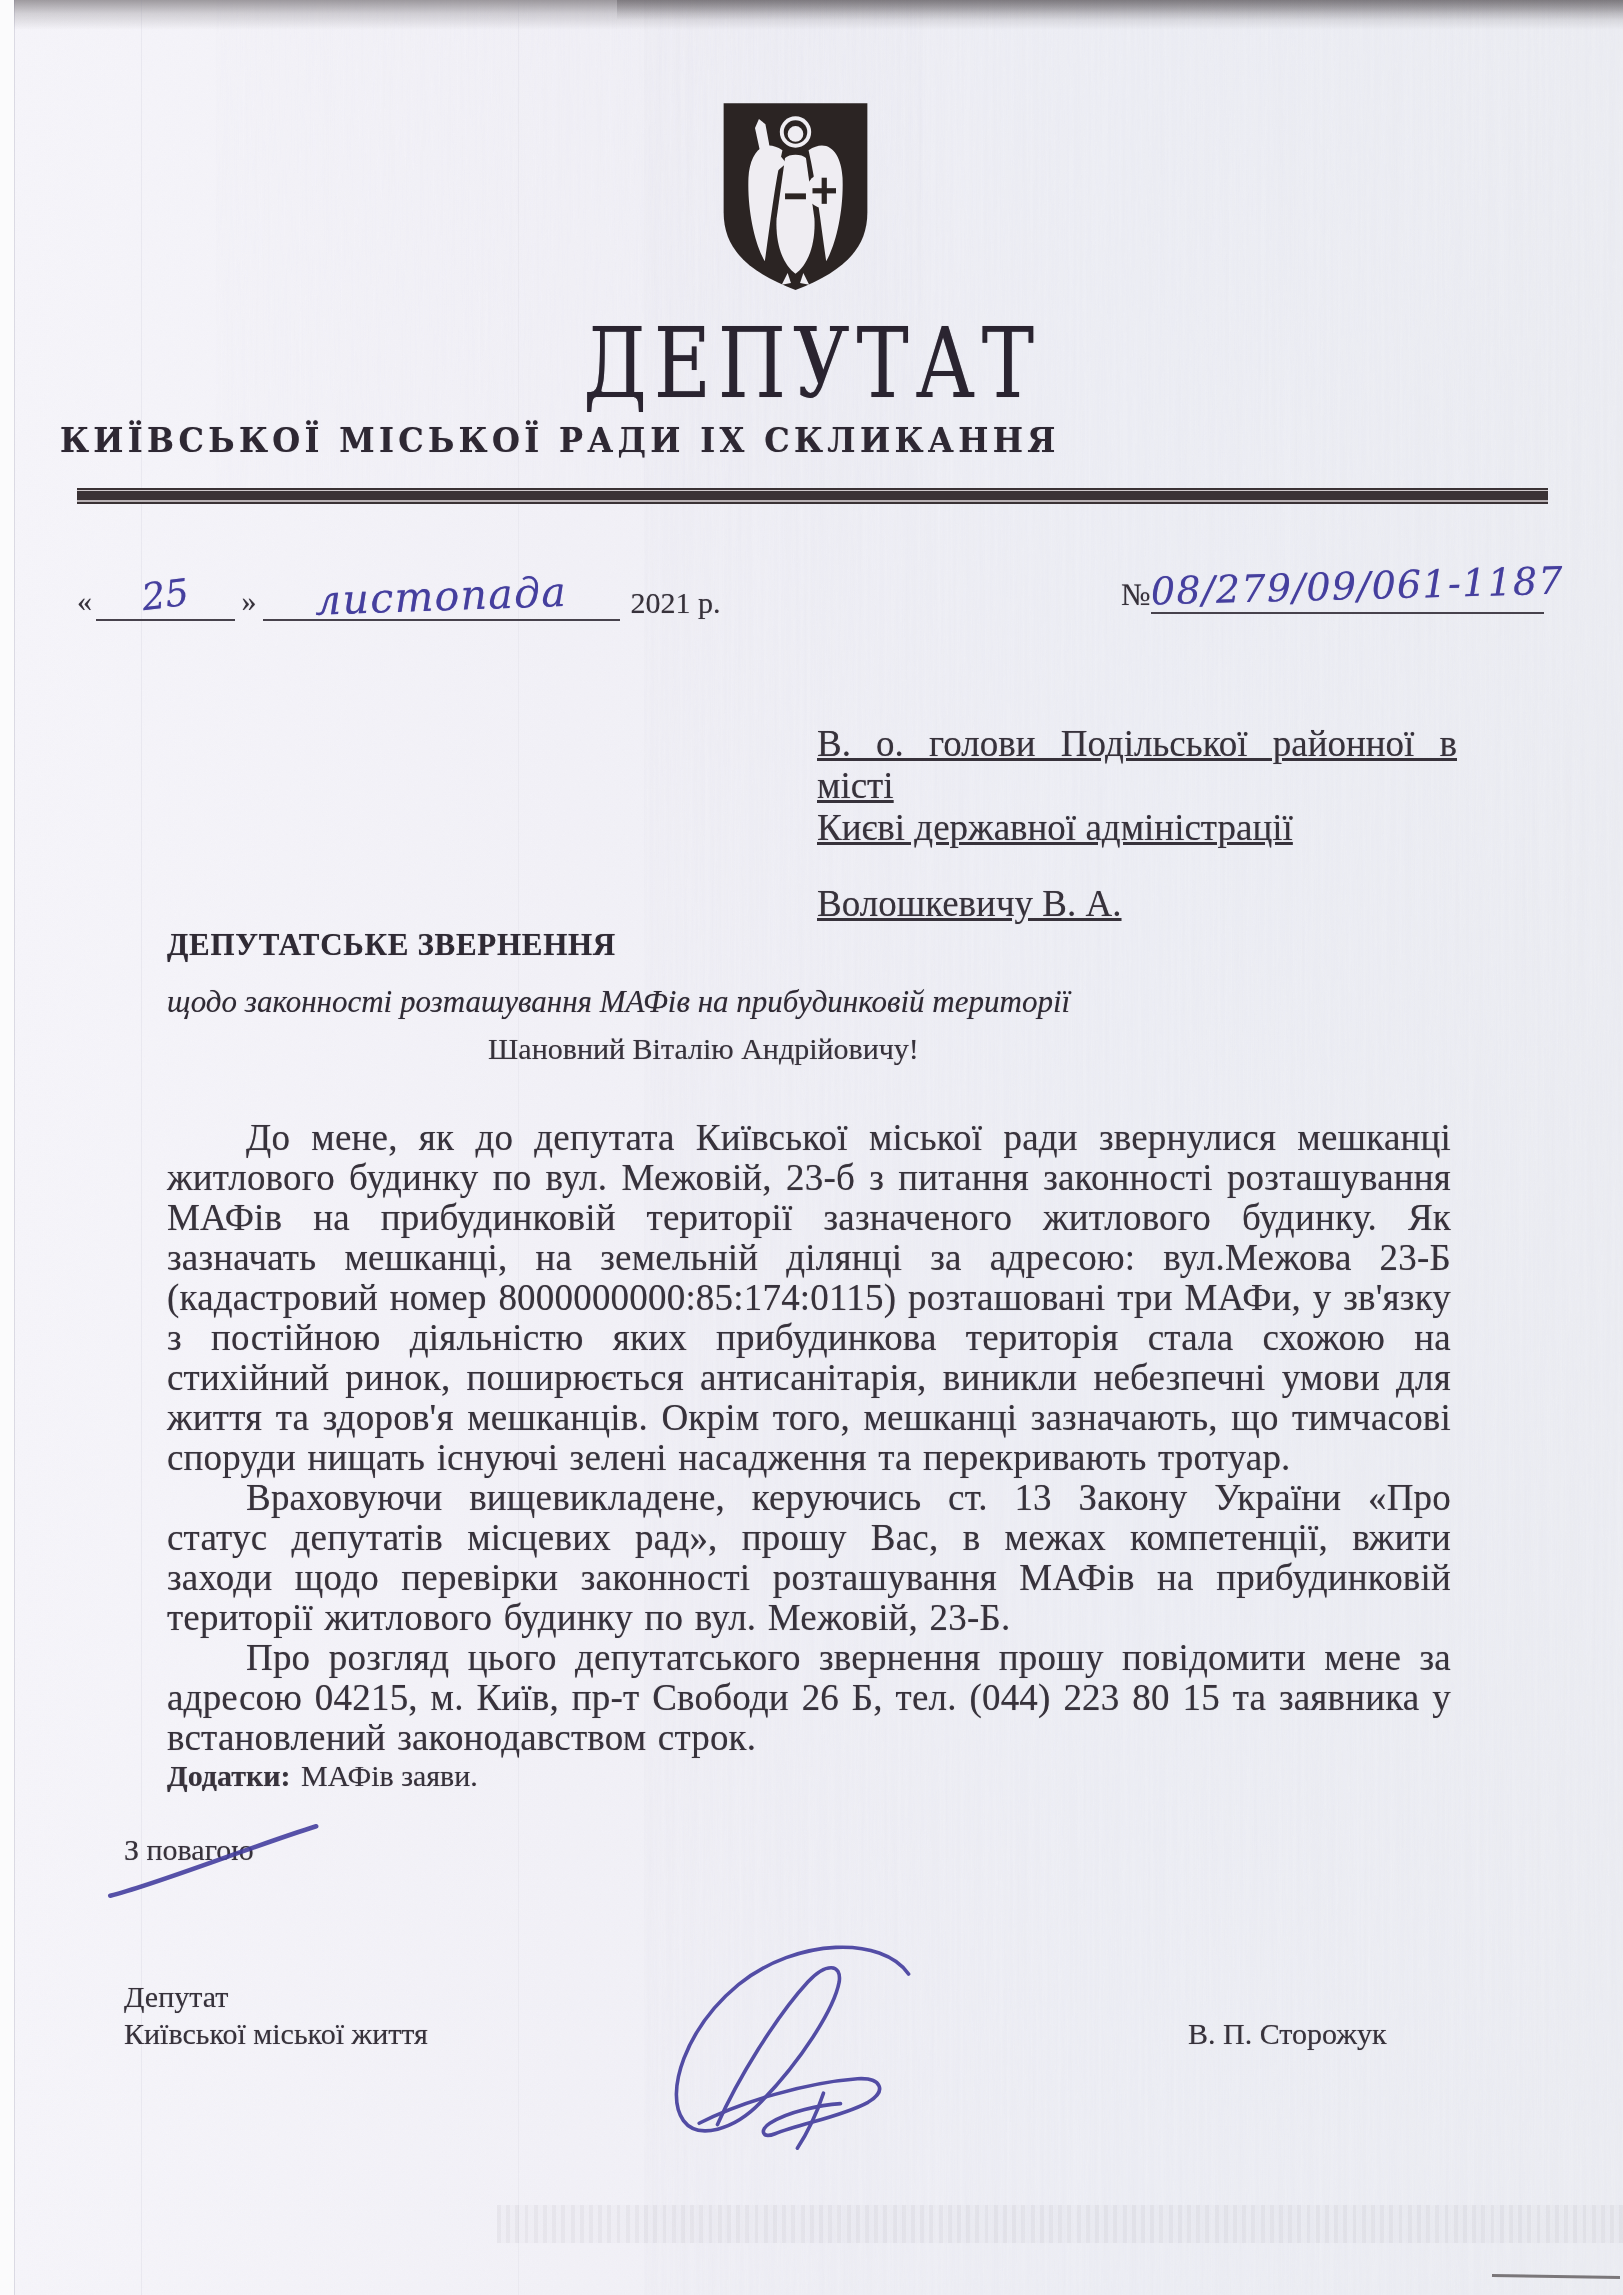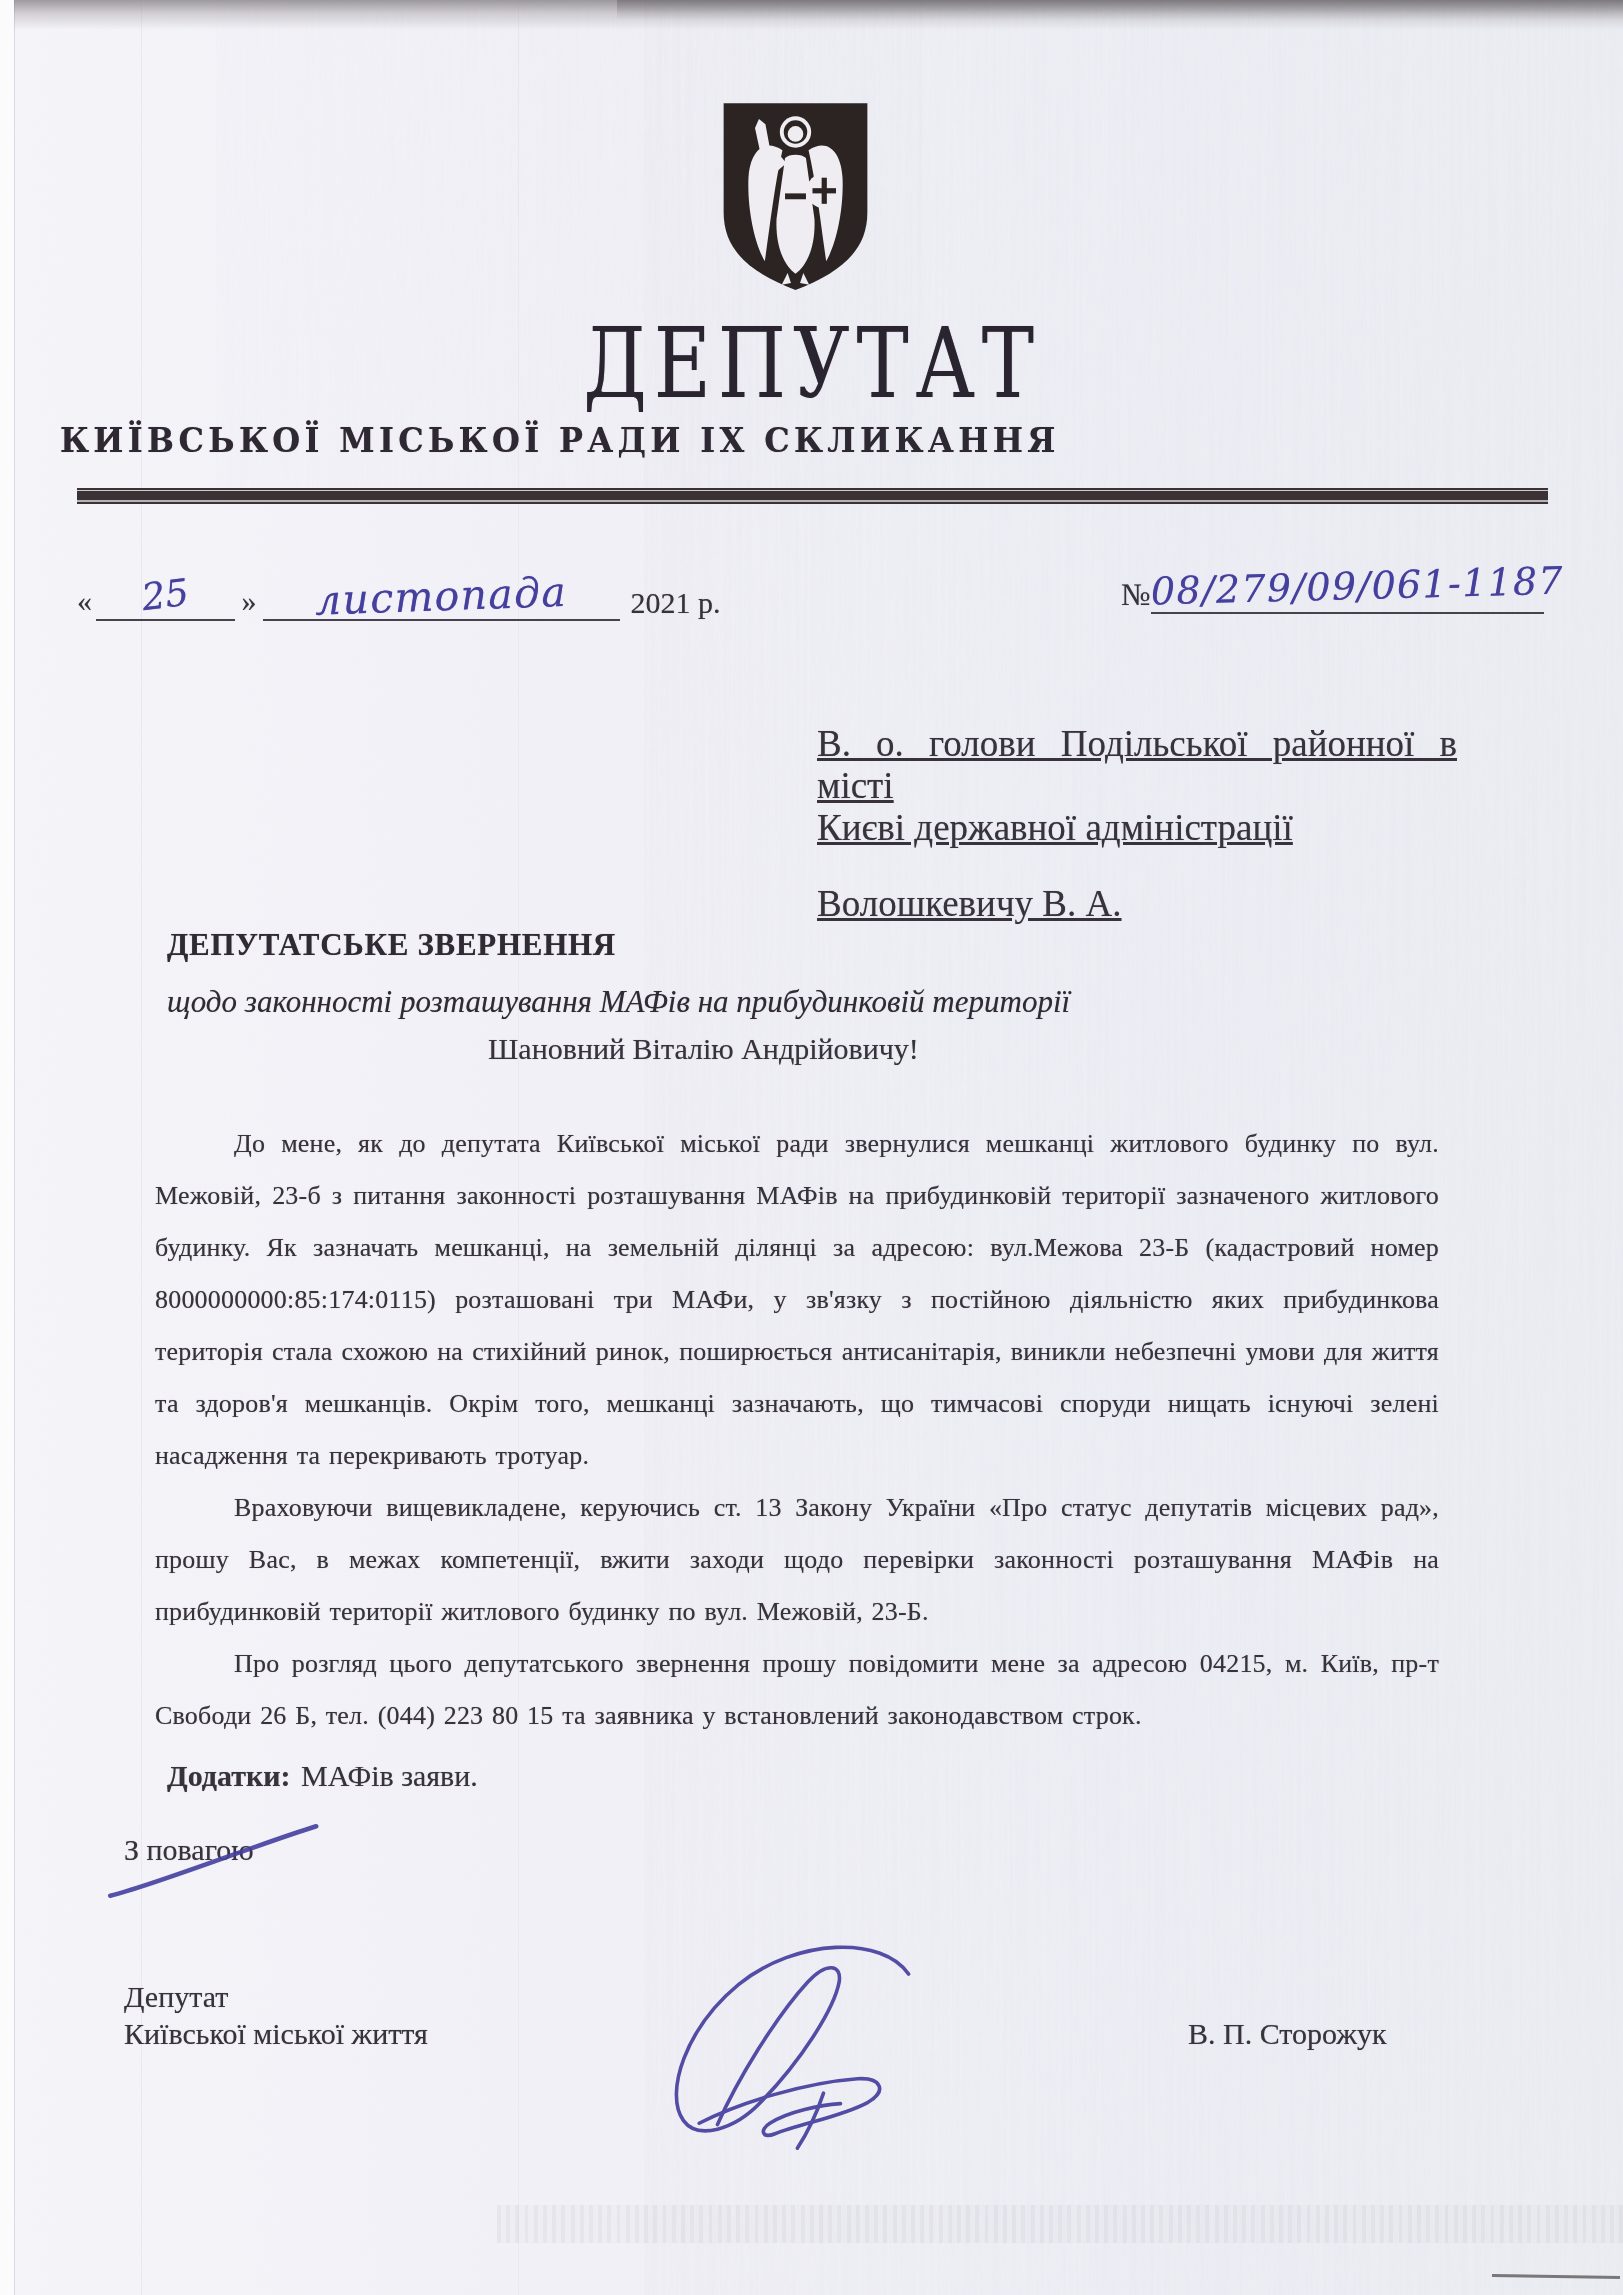--- a/index.html
+++ b/index.html
@@ -48,21 +48,21 @@
   .numsign{padding-bottom:1.3px;}
   
   .addressee{position:absolute;left:817px;top:723px;width:640px;font-size:37px;line-height:42px;text-decoration:underline;}
   .addr-just{text-align:justify;text-align-last:justify;}
   .addr-name{margin-top:34px;}
   
   .subject-title{position:absolute;left:167px;top:927px;width:1073px;text-align:left;font-weight:700;font-size:31px;letter-spacing:0.7px;color:#2f2a34;}
   .subject-sub{position:absolute;left:167px;top:977px;width:1283px;font-weight:400;font-style:italic;font-size:31px;line-height:49px;color:#2f2a34;}
   .salutation{position:absolute;left:167px;top:1032px;width:1073px;text-align:center;font-size:30px;}
   
-  .bodytext{position:absolute;left:155px;top:1118px;width:1284px;font-size:26px;line-height:52px;text-align:justify;letter-spacing:0.2px;word-spacing:2px;}
+  .bodytext{position:absolute;left:167px;top:1118px;width:1284px;font-size:37px;line-height:40px;text-align:justify;letter-spacing:0.2px;word-spacing:2px;}
   .bodytext p{margin:0;text-indent:79px;}
   .attachments{position:absolute;left:167px;top:1759px;font-size:30px;}
   .attachments b{font-weight:700;}
   .attachments .val{margin-left:.35em;}
   .closing{position:absolute;left:124px;top:1833px;font-size:30px;}
   .pen-stroke{position:absolute;left:105px;top:1821px;width:223px;height:80px;}
   
   .position{position:absolute;left:124px;top:1978px;font-size:30px;line-height:37px;}
   .sig-svg{position:absolute;left:601px;top:1928px;width:373px;height:223px;}
   .sig-name{position:absolute;left:1188px;top:2017px;font-size:30px;}

